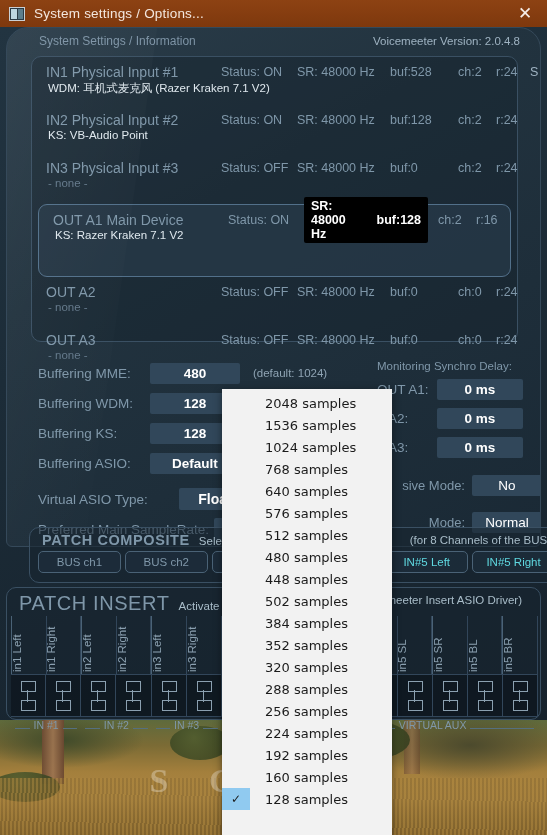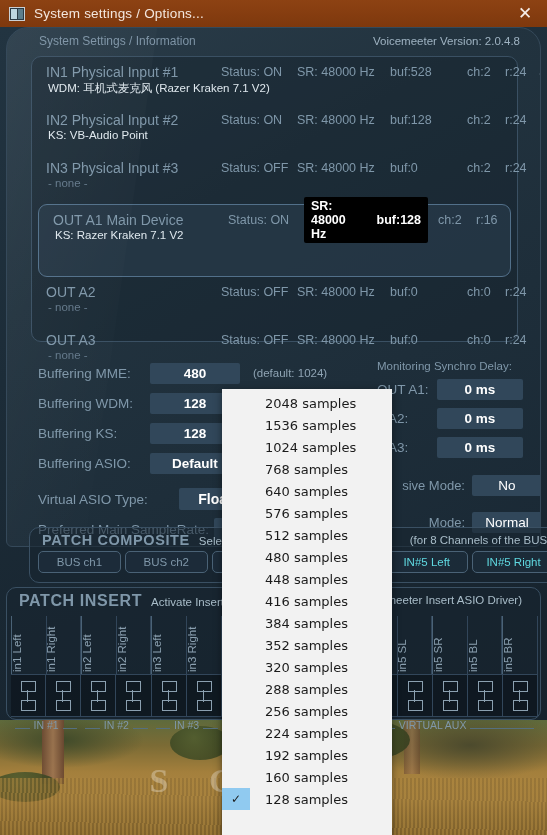--- a/index.html
+++ b/index.html
@@ -104,21 +104,21 @@
     border: 1px solid #52708a; border-radius: 9px;
     background: rgba(44,64,80,.55);
     height: 73px;
   }
   .dl1 { display:flex; align-items:center; height: 26px; padding-top: 4px; }
   .dl2 { font-size: 11.5px; color:#dfe8ee; padding-left: 2px; margin-top:-2px; }
   .dl2.none { color:#63788a; }
   .d-name { color:#7f97a9; font-size: 14px; width: 175px; flex:0 0 auto;}
   .d-status { color:#7f97a9; font-size: 12.5px; width: 76px; flex:0 0 auto;}
   .d-sr { color:#7f97a9; font-size: 12.5px; width: 93px; flex:0 0 auto;}
-  .d-buf { color:#7f97a9; font-size: 12.5px; width: 77px; flex:0 0 auto;}
+  .d-buf { color:#7f97a9; font-size: 12.5px; width: 68px; flex:0 0 auto;}
   .d-ch { color:#7f97a9; font-size: 12.5px; width: 38px; flex:0 0 auto;}
   .d-r  { color:#7f97a9; font-size: 12.5px; width: 34px; flex:0 0 auto;}
   .d-s  { color:#9fb3c2; font-size: 12.5px; }
   .hl-group { display:flex; align-items:center; background:#000; border-radius:2px; padding: 2px 7px; }
   .hl-group span { color:#fff; font-weight:bold; font-size:12.5px; }
 
   
   .settings { position:absolute; left: 0; top: 332px; width: 535px; height: 185px; }
   .srow { display:flex; align-items:center; height: 26px; margin-bottom: 4px; padding-left: 31px;}
   .slabel { color:#7f97a9; font-size: 13.5px; width: 112px; flex:0 0 auto;}
@@ -176,21 +176,21 @@
   }
   .pc-btn.on { color:#5fd8e0; }
 
   
   .pins {
     position:absolute; left: 6px; top: 560px; width: 535px; height: 133px;
     border: 1px solid #3a5063; border-radius: 10px;
     background: rgba(24,37,48,.55);
   }
   .pi-head { display:flex; align-items:baseline; padding: 4px 0 0 12px; }
-  .pi-title { color:#7f97a9; font-size: 16px; letter-spacing: .6px; font-weight:bold; }
+  .pi-title { color:#7f97a9; font-size: 20px; letter-spacing: .6px; font-weight:normal; }
   .pi-sub { color:#a9bdc9; font-size: 11.5px; margin-left: 9px; }
   .pi-sub2 { color:#a9bdc9; font-size: 11.5px; position:absolute; right: 18px; top: 6px; }
 
   .pi-grid { position:absolute; left: 4px; top: 28px; width: 527px; }
   .pi-labels { display:flex; height: 58px; }
   .pi-lab {
     flex:1 1 0; position: relative; border-right: 1px solid #32465a;
   }
   .pi-lab.gstart { border-left: 1px solid #4a6276; }
   .pi-lab span {
@@ -614,21 +614,21 @@
       <div class="dd-item">
         <div class="dd-check"></div>
         <div class="dd-label">480 samples</div>
       </div>
       <div class="dd-item">
         <div class="dd-check"></div>
         <div class="dd-label">448 samples</div>
       </div>
       <div class="dd-item">
         <div class="dd-check"></div>
-        <div class="dd-label">416 samples</div>
+        <div class="dd-label">502 samples</div>
       </div>
       <div class="dd-item">
         <div class="dd-check"></div>
         <div class="dd-label">384 samples</div>
       </div>
       <div class="dd-item">
         <div class="dd-check"></div>
         <div class="dd-label">352 samples</div>
       </div>
       <div class="dd-item">

